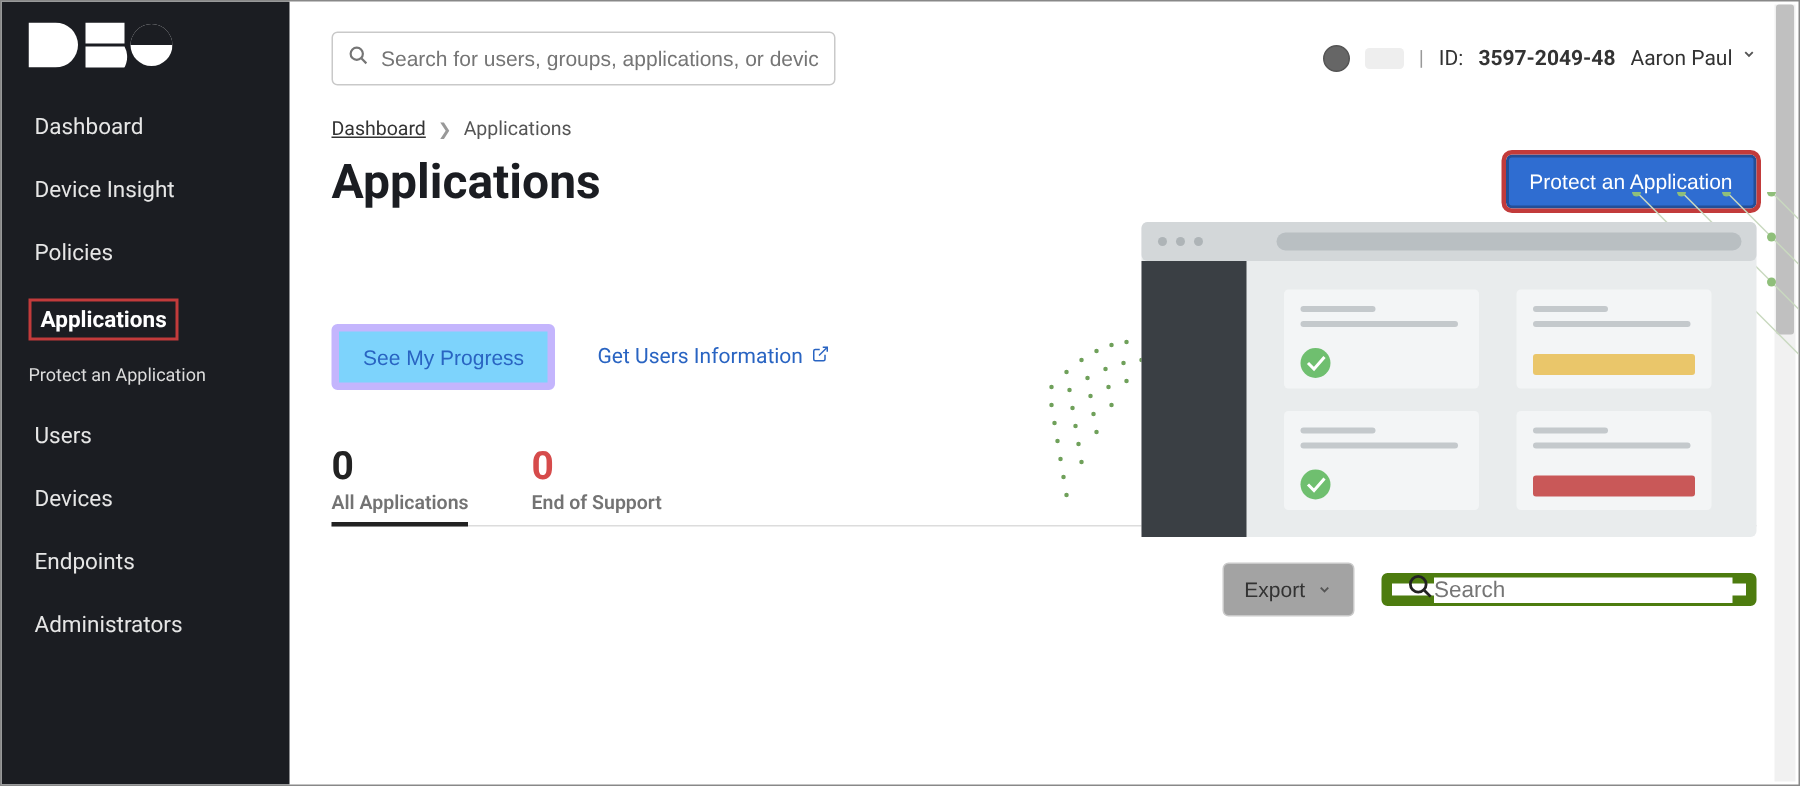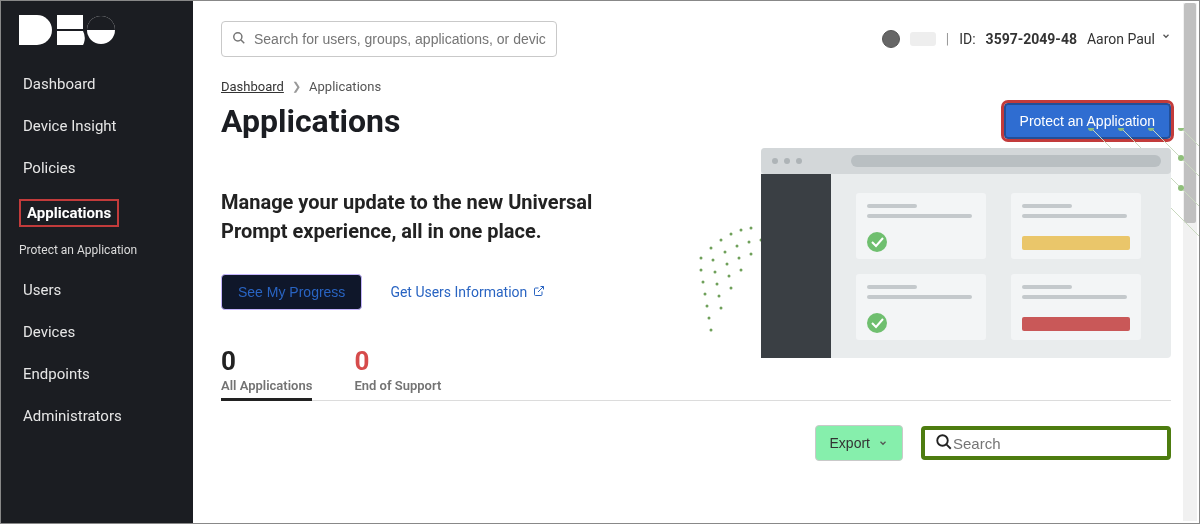--- a/index.html
+++ b/index.html
@@ -36,34 +36,34 @@
     .breadcrumb .sep { color: #999; font-size: 11px; }
     
     .title-row { display: flex; align-items: center; margin-top: 8px; }
     .page-title { font-size: 32px; font-weight: 700; color: #1b1d22; }
     .protect-btn { margin-left: auto; background: #2f6dd1; color: #fff; border: 2px solid #234f97; border-radius: 4px; padding: 8px 14px; font-size: 14px; cursor: pointer; outline: 3px solid #c23b3b; outline-offset: 0; }
     
     .promo-area { margin-top: 48px; display: flex; align-items: flex-start; position: relative; }
     .promo-text { max-width: 440px; }
     .promo-text h2 { font-size: 20px; font-weight: 700; color: #222; line-height: 1.45; }
     .promo-actions { margin-top: 28px; display: flex; align-items: center; gap: 28px; }
-    .btn-outline { border: 1px solid #c4b5fd; background: #0f172a; color: #2964c2; padding: 9px 16px; border-radius: 4px; font-size: 14px; cursor: pointer; }
+    .btn-outline { border: 5px solid #c4b5fd; background: #7dd3fc; color: #2964c2; padding: 9px 16px; border-radius: 4px; font-size: 14px; cursor: pointer; }
     .link-action { color: #2964c2; font-size: 14px; text-decoration: none; display:inline-flex; align-items:center; gap:6px; }
     
     .illus-wrap { position: absolute; right: -40px; top: -60px; width: 520px; height: 250px; pointer-events: none; }
     
     .stats-row { margin-top: 36px; display: flex; gap: 42px; border-bottom: 1px solid #dcdcdc; padding-bottom: 6px; }
     .stat-tab .num { font-size: 26px; font-weight: 700; }
     .stat-tab .lbl { font-size: 13px; font-weight: 600; color: #737373; margin-top: 2px; }
     .stat-tab.active { border-bottom: 3px solid #222; padding-bottom: 5px; margin-bottom: -7px; }
     .stat-tab.red .num { color: #d64b4b; }
     
     .list-toolbar { margin-top: 24px; display:flex; align-items:center; gap:18px; justify-content:flex-end;}
-    .export-btn { border:1px solid #c9c9c9; background:#86efac; color:#333; padding: 9px 14px; border-radius:4px; font-size:14px; cursor:pointer; display:flex; align-items:center; gap:8px;}
-    .table-search { width: 250px; height: 34px; border: 4px solid #4d7c0f; border-radius: 4px; display:flex; align-items:center; padding: 0 10px; }
+    .export-btn { border:1px solid #c9c9c9; background:#a3a3a3; color:#333; padding: 9px 14px; border-radius:4px; font-size:14px; cursor:pointer; display:flex; align-items:center; gap:8px;}
+    .table-search { width: 250px; height: 22px; border: 7px solid #4d7c0f; border-radius: 4px; display:flex; align-items:center; padding: 0 10px; }
     .table-search input { border:none; outline:none; flex:1; font-size:15px; }
   </style>
 </head>
 <body>
 
 <div class="frame">
   <div class="scrollbar-track">
     <div class="scrollbar-thumb"></div>
   </div>
 
@@ -126,21 +126,20 @@
       <span>Applications</span>
     </div>
 
     <div class="title-row">
       <h1 class="page-title">Applications</h1>
       <button class="protect-btn">Protect an Application</button>
     </div>
 
     <div class="promo-area">
       <div class="promo-text">
-        <h2>Manage your update to the new Universal Prompt experience, all in one place.</h2>
         <div class="promo-actions">
           <button class="btn-outline">See My Progress</button>
           <a href="#" class="link-action">
             <span>Get Users Information</span>
             <span>
               <svg width="12" height="12" viewBox="0 0 24 24" fill="none" stroke="#2964c2" stroke-width="2">
                   <path d="M18 13v6a2 2 0 0 1-2 2H5a2 2 0 0 1-2-2V8a2 2 0 0 1 2-2h6"></path>
                   <polyline points="15 3 21 3 21 9"></polyline>
                   <line x1="10" y1="14" x2="21" y2="3"></line>
                 </svg>

